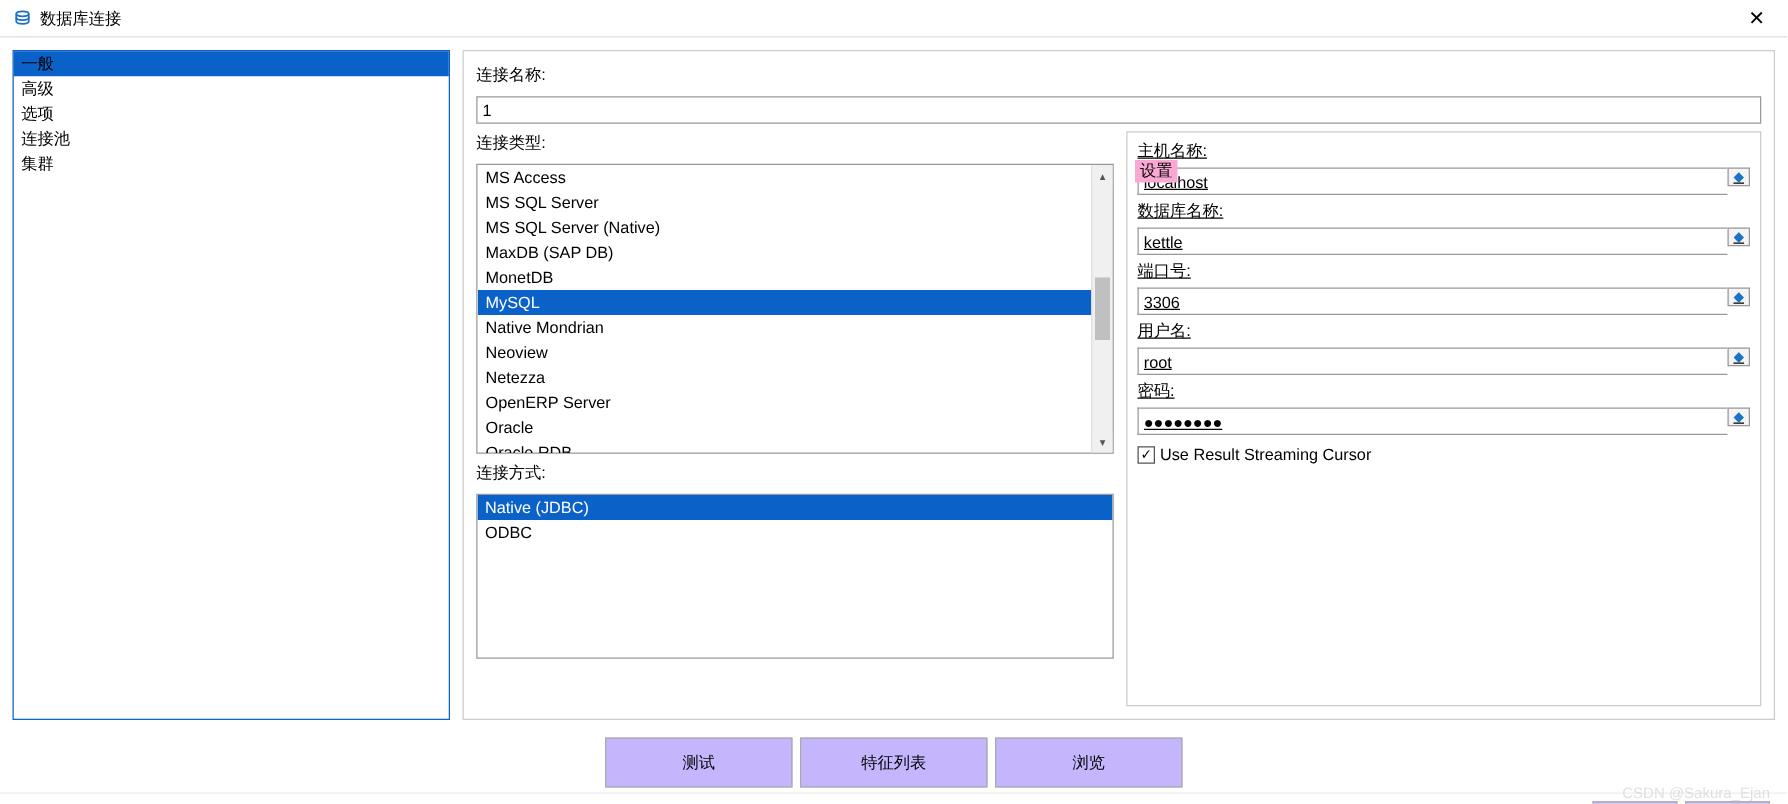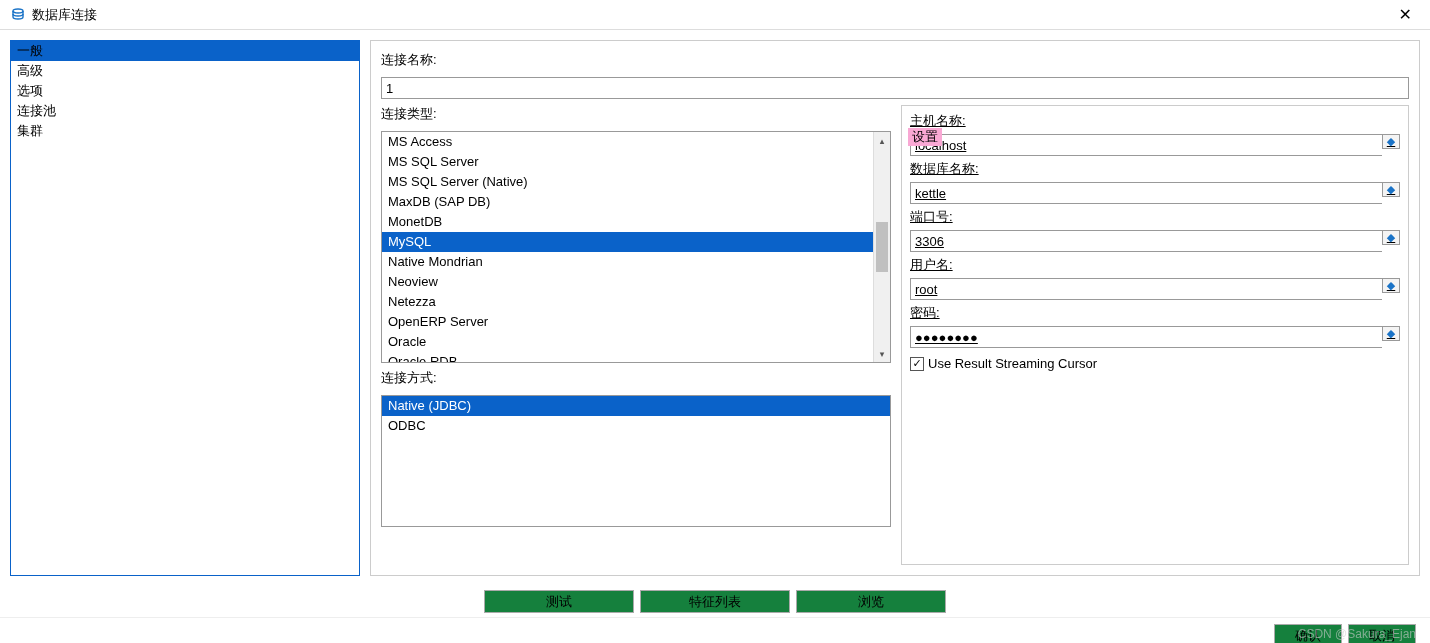--- a/index.html
+++ b/index.html
@@ -183,23 +183,23 @@
       cursor: pointer;
     }
     .button-row {
       display: flex;
       justify-content: center;
       gap: 6px;
       padding: 4px 10px 0 10px;
     }
     .btn {
       width: 150px;
-      height: 23px;
+      height: 40px;
       border: 1px solid #aaa;
-      background: #15803d;
+      background: #c4b5fd;
       font-family: inherit;
       font-size: 13px;
       cursor: pointer;
     }
     .footer {
       display: flex;
       justify-content: flex-end;
       gap: 6px;
       padding: 6px 14px;
       border-top: 1px solid #eee;

